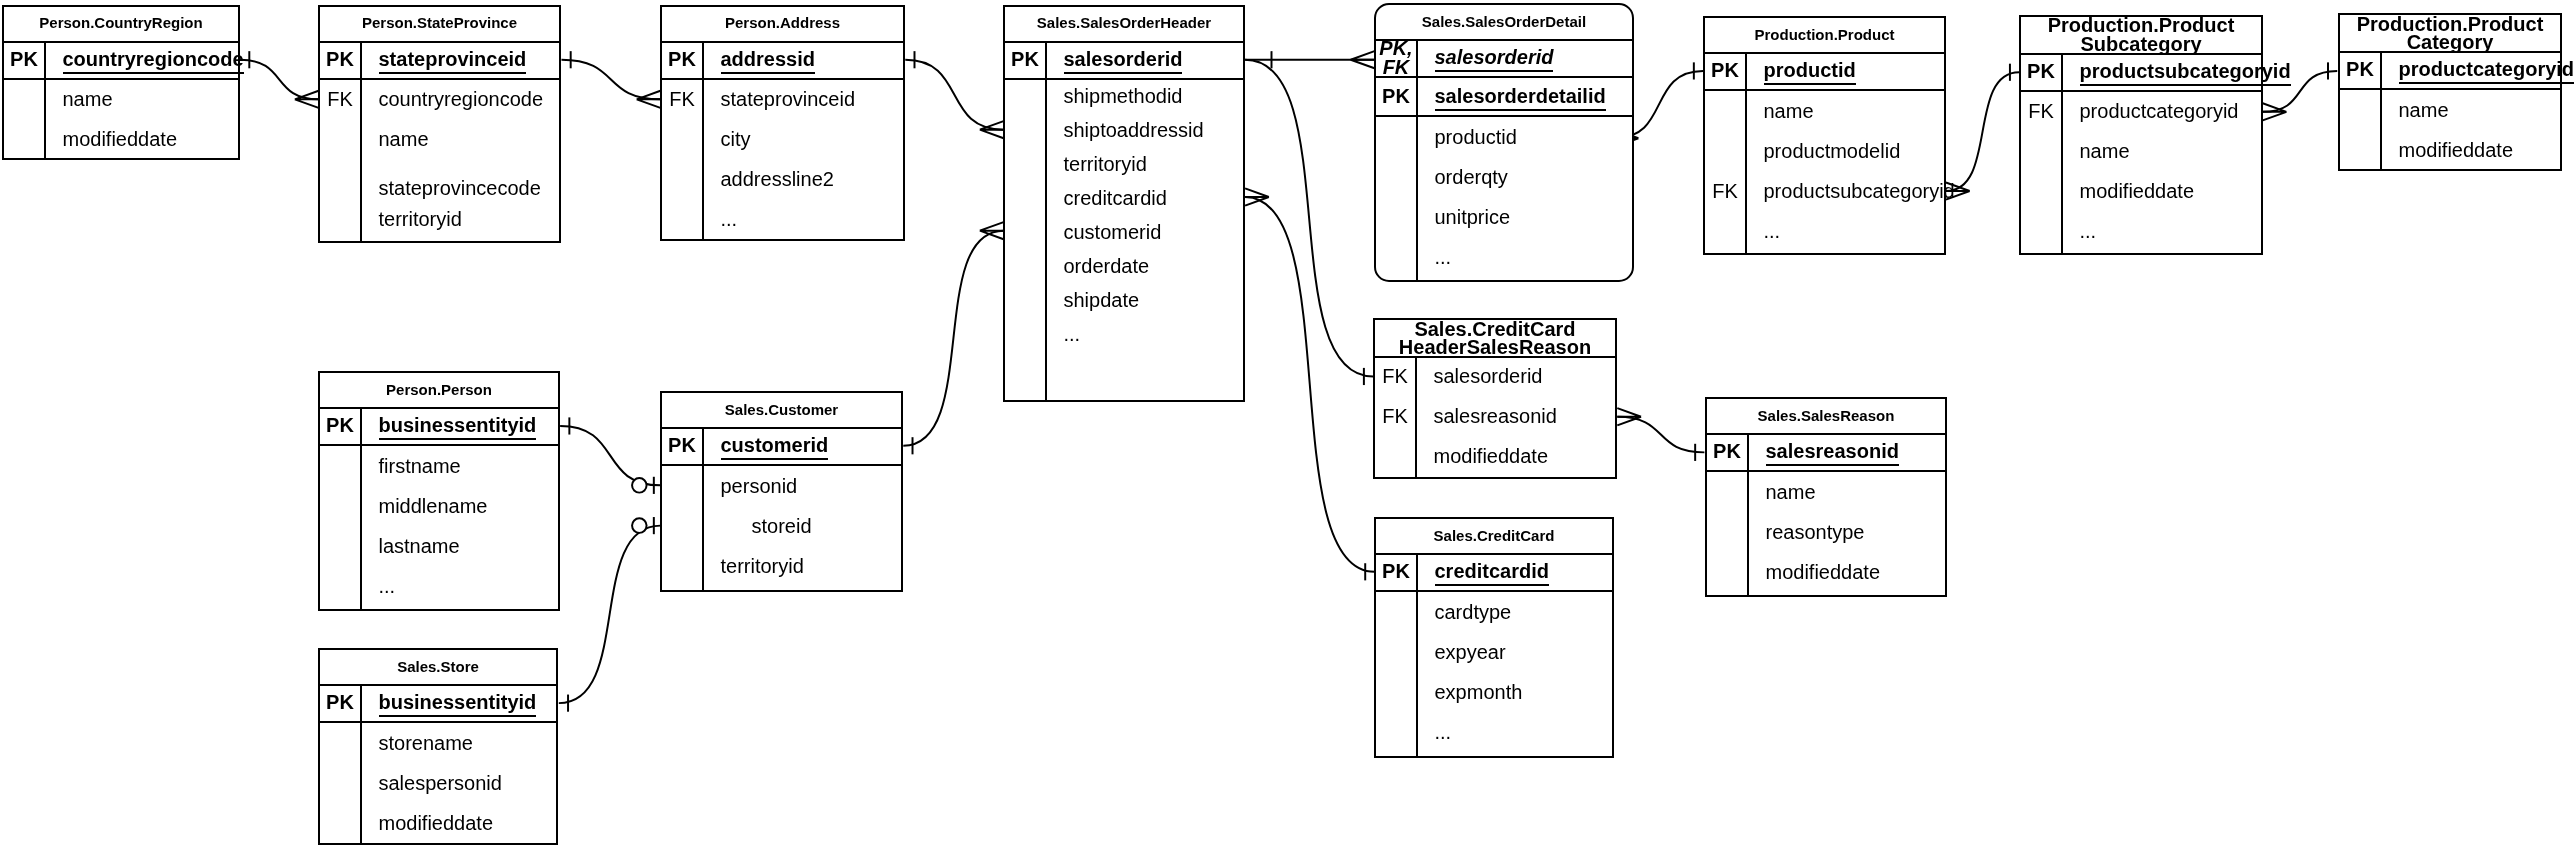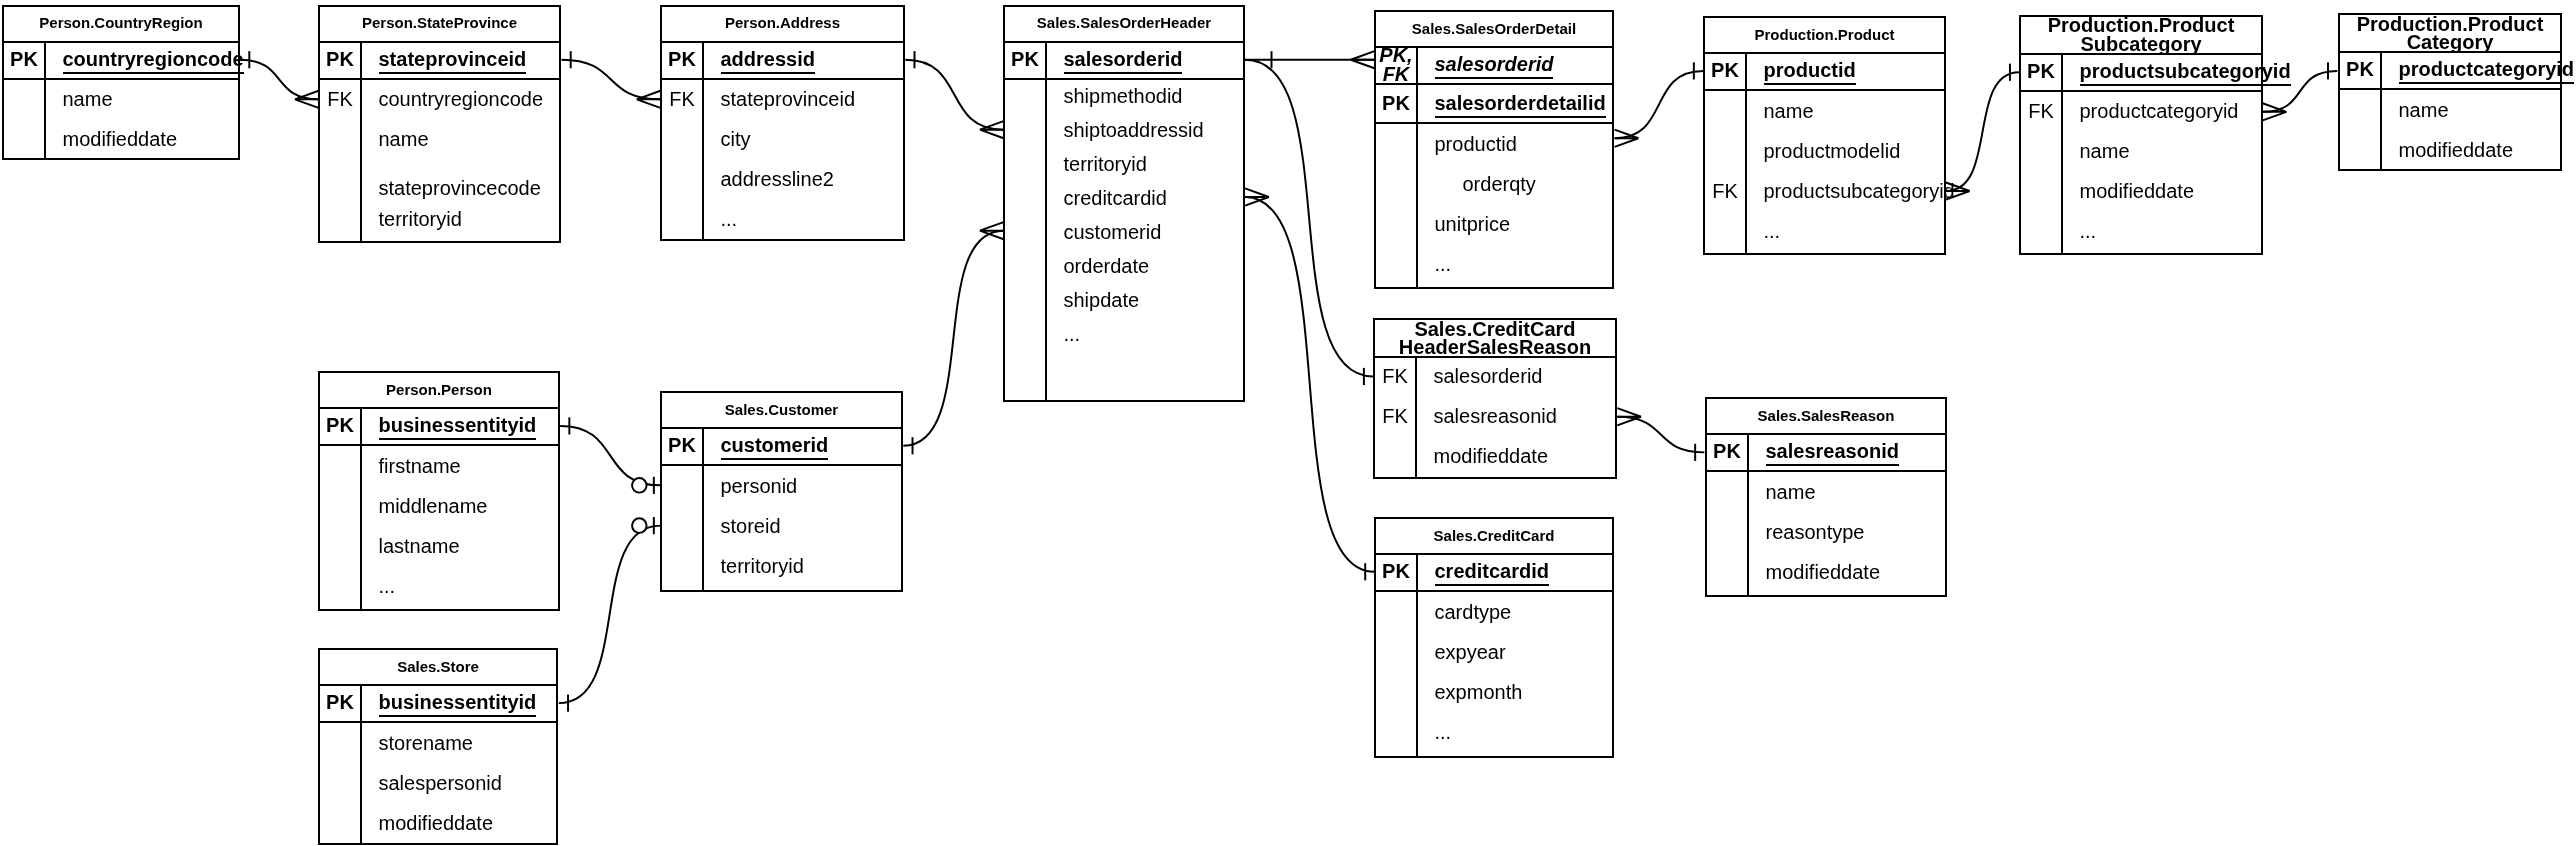--- a/index.html
+++ b/index.html
@@ -207,40 +207,40 @@
         <div class="row" style="height: 34px;">
           <div class="kcell"></div>
           <div class="fcell"><span>shipdate</span></div>
         </div>
         <div class="row" style="height: 34px;">
           <div class="kcell"></div>
           <div class="fcell"><span>...</span></div>
         </div>
       </div>
     </div>
-    <div class="table" style="left: 1374px; top: 10px; width: 240px; height: 279px;">
+    <div class="table" style="left: 1374px; top: 3px; width: 260px; height: 279px; border-radius: 15px;">
       <div class="title">
         <span>Sales.SalesOrderDetail</span>
       </div>
       <div class="vline" style="top: 34px; bottom: 0px;"></div>
       <div class="rows" style="top: 34px;">
         <div class="row key" style="height: 39px; font-style: italic;">
           <div class="kcell">PK,
 FK</div>
           <div class="fcell"><span class="pk">salesorderid</span></div>
         </div>
         <div class="row key" style="height: 39px;">
           <div class="kcell">PK</div>
           <div class="fcell"><span class="pk">salesorderdetailid</span></div>
         </div>
         <div class="row" style="height: 40px;">
           <div class="kcell"></div>
           <div class="fcell"><span>productid</span></div>
         </div>
-        <div class="row" style="height: 40px; padding-left: 28px;">
+        <div class="row" style="height: 40px;">
           <div class="kcell"></div>
           <div class="fcell"><span>orderqty</span></div>
         </div>
         <div class="row" style="height: 40px;">
           <div class="kcell"></div>
           <div class="fcell"><span>unitprice</span></div>
         </div>
         <div class="row" style="height: 40px;">
           <div class="kcell"></div>
           <div class="fcell"><span>...</span></div>
@@ -360,21 +360,21 @@
       <div class="vline" style="top: 34px; bottom: 0px;"></div>
       <div class="rows" style="top: 34px;">
         <div class="row key" style="height: 39px;">
           <div class="kcell">PK</div>
           <div class="fcell"><span class="pk">customerid</span></div>
         </div>
         <div class="row" style="height: 40px;">
           <div class="kcell"></div>
           <div class="fcell"><span>personid</span></div>
         </div>
-        <div class="row" style="height: 40px;">
+        <div class="row" style="height: 40px; padding-left: 31px;">
           <div class="kcell"></div>
           <div class="fcell"><span>storeid</span></div>
         </div>
         <div class="row" style="height: 40px;">
           <div class="kcell"></div>
           <div class="fcell"><span>territoryid</span></div>
         </div>
       </div>
     </div>
     <div class="table" style="left: 318px; top: 648px; width: 240px; height: 197px;">

